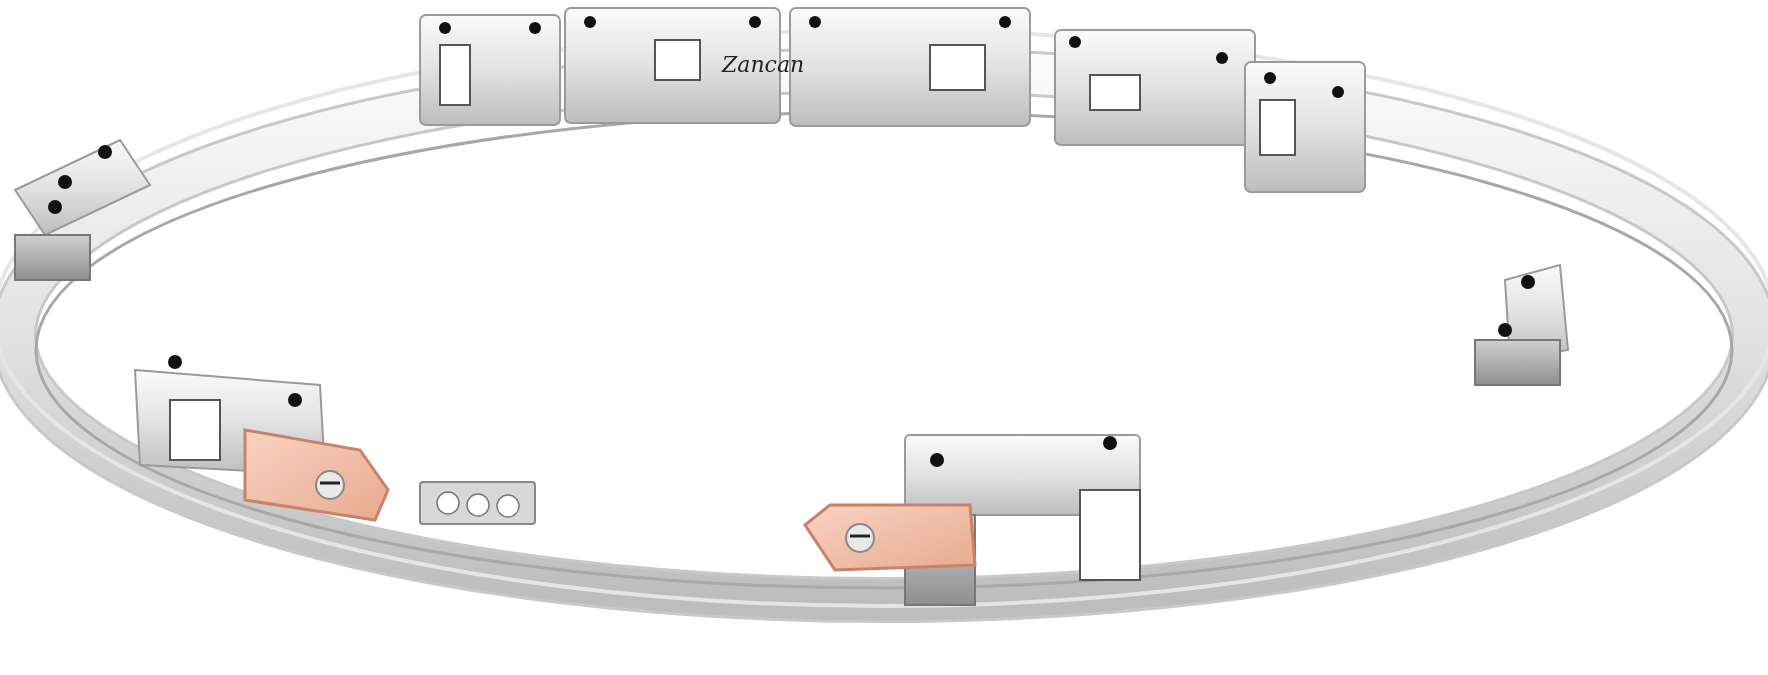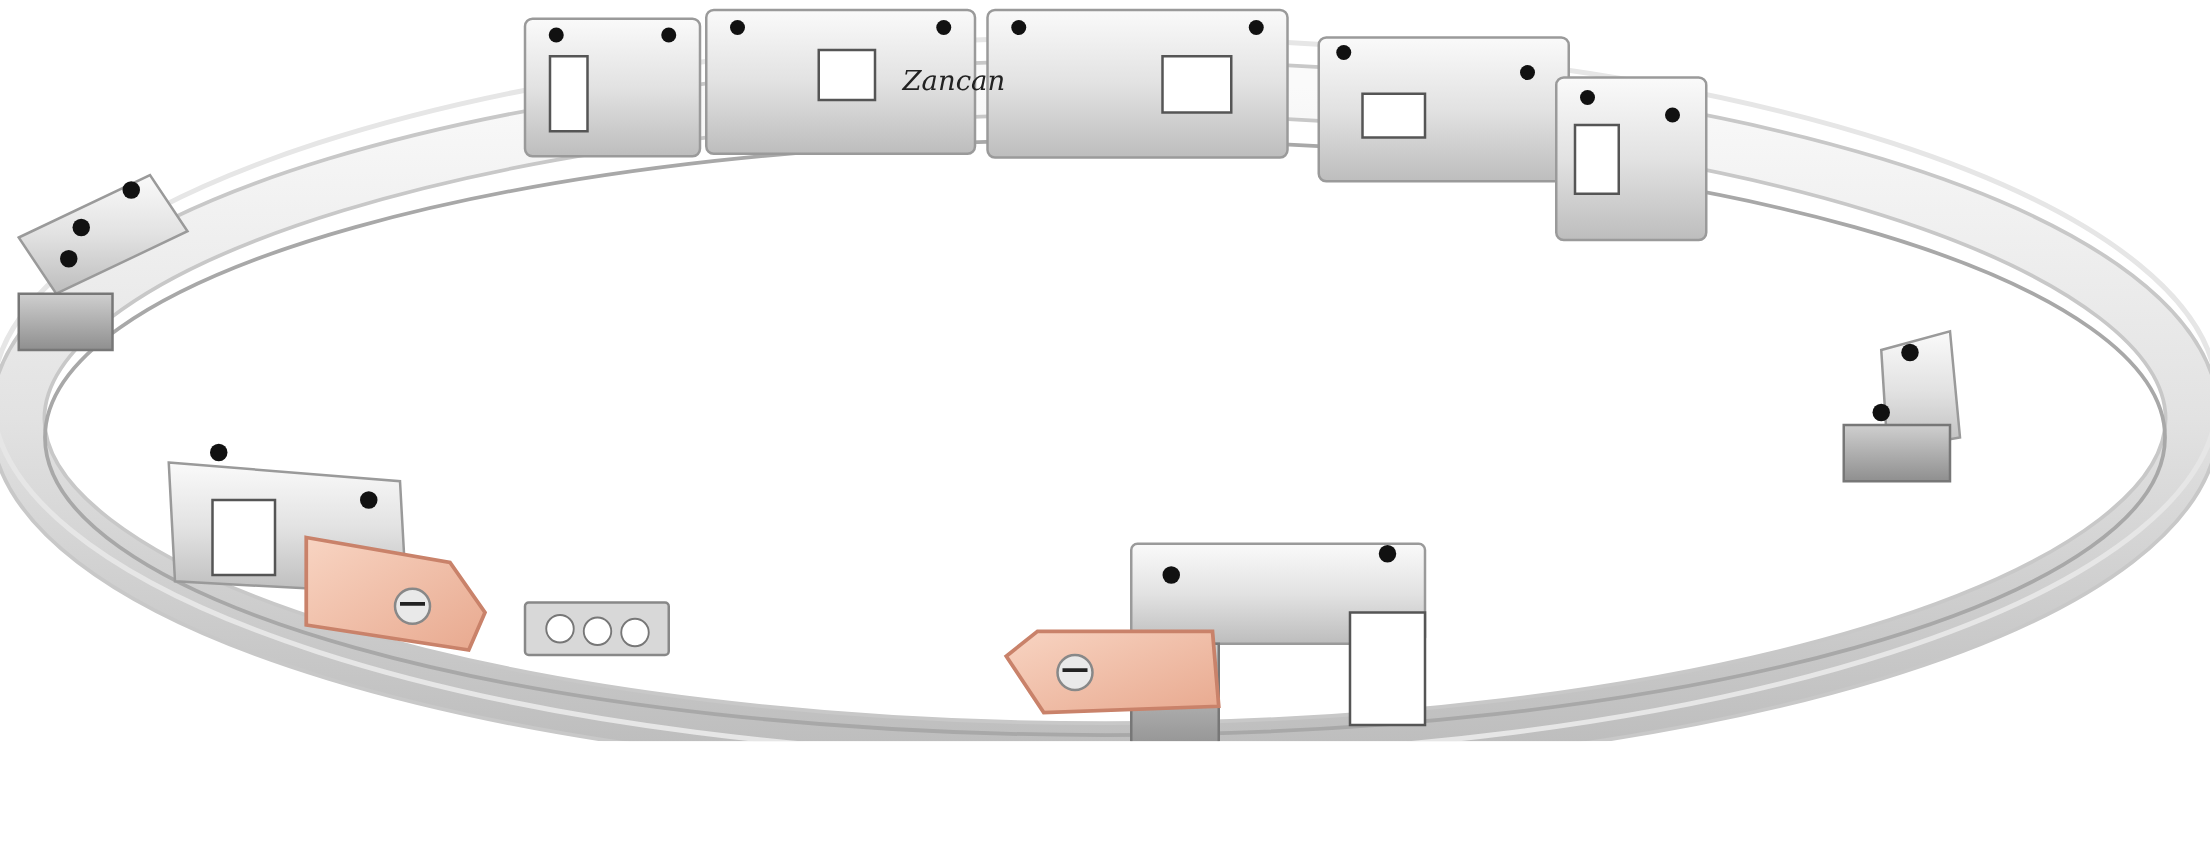--- a/index.html
+++ b/index.html
@@ -1,16 +1,16 @@
 <!DOCTYPE html>
 <html><head>
 <meta charset="utf-8">
 <style>
   html, body { margin: 0; padding: 0; background: #ffffff; }
-  .stage { position: relative; width: 1768px; height: 593px; overflow: hidden; background: #ffffff; }
+  .stage { position: relative; width: 1768px; height: 675px; overflow: hidden; background: #ffffff; }
   svg { display: block; }
   .brand { font-family: "DejaVu Serif", serif; font-style: italic; }
 </style>
 </head>
 <body>
 
 <div class="stage">
   <svg width="1768" height="675" viewBox="0 0 1768 675">
     <defs>
       <linearGradient id="steel" x1="0" y1="0" x2="0" y2="1">

